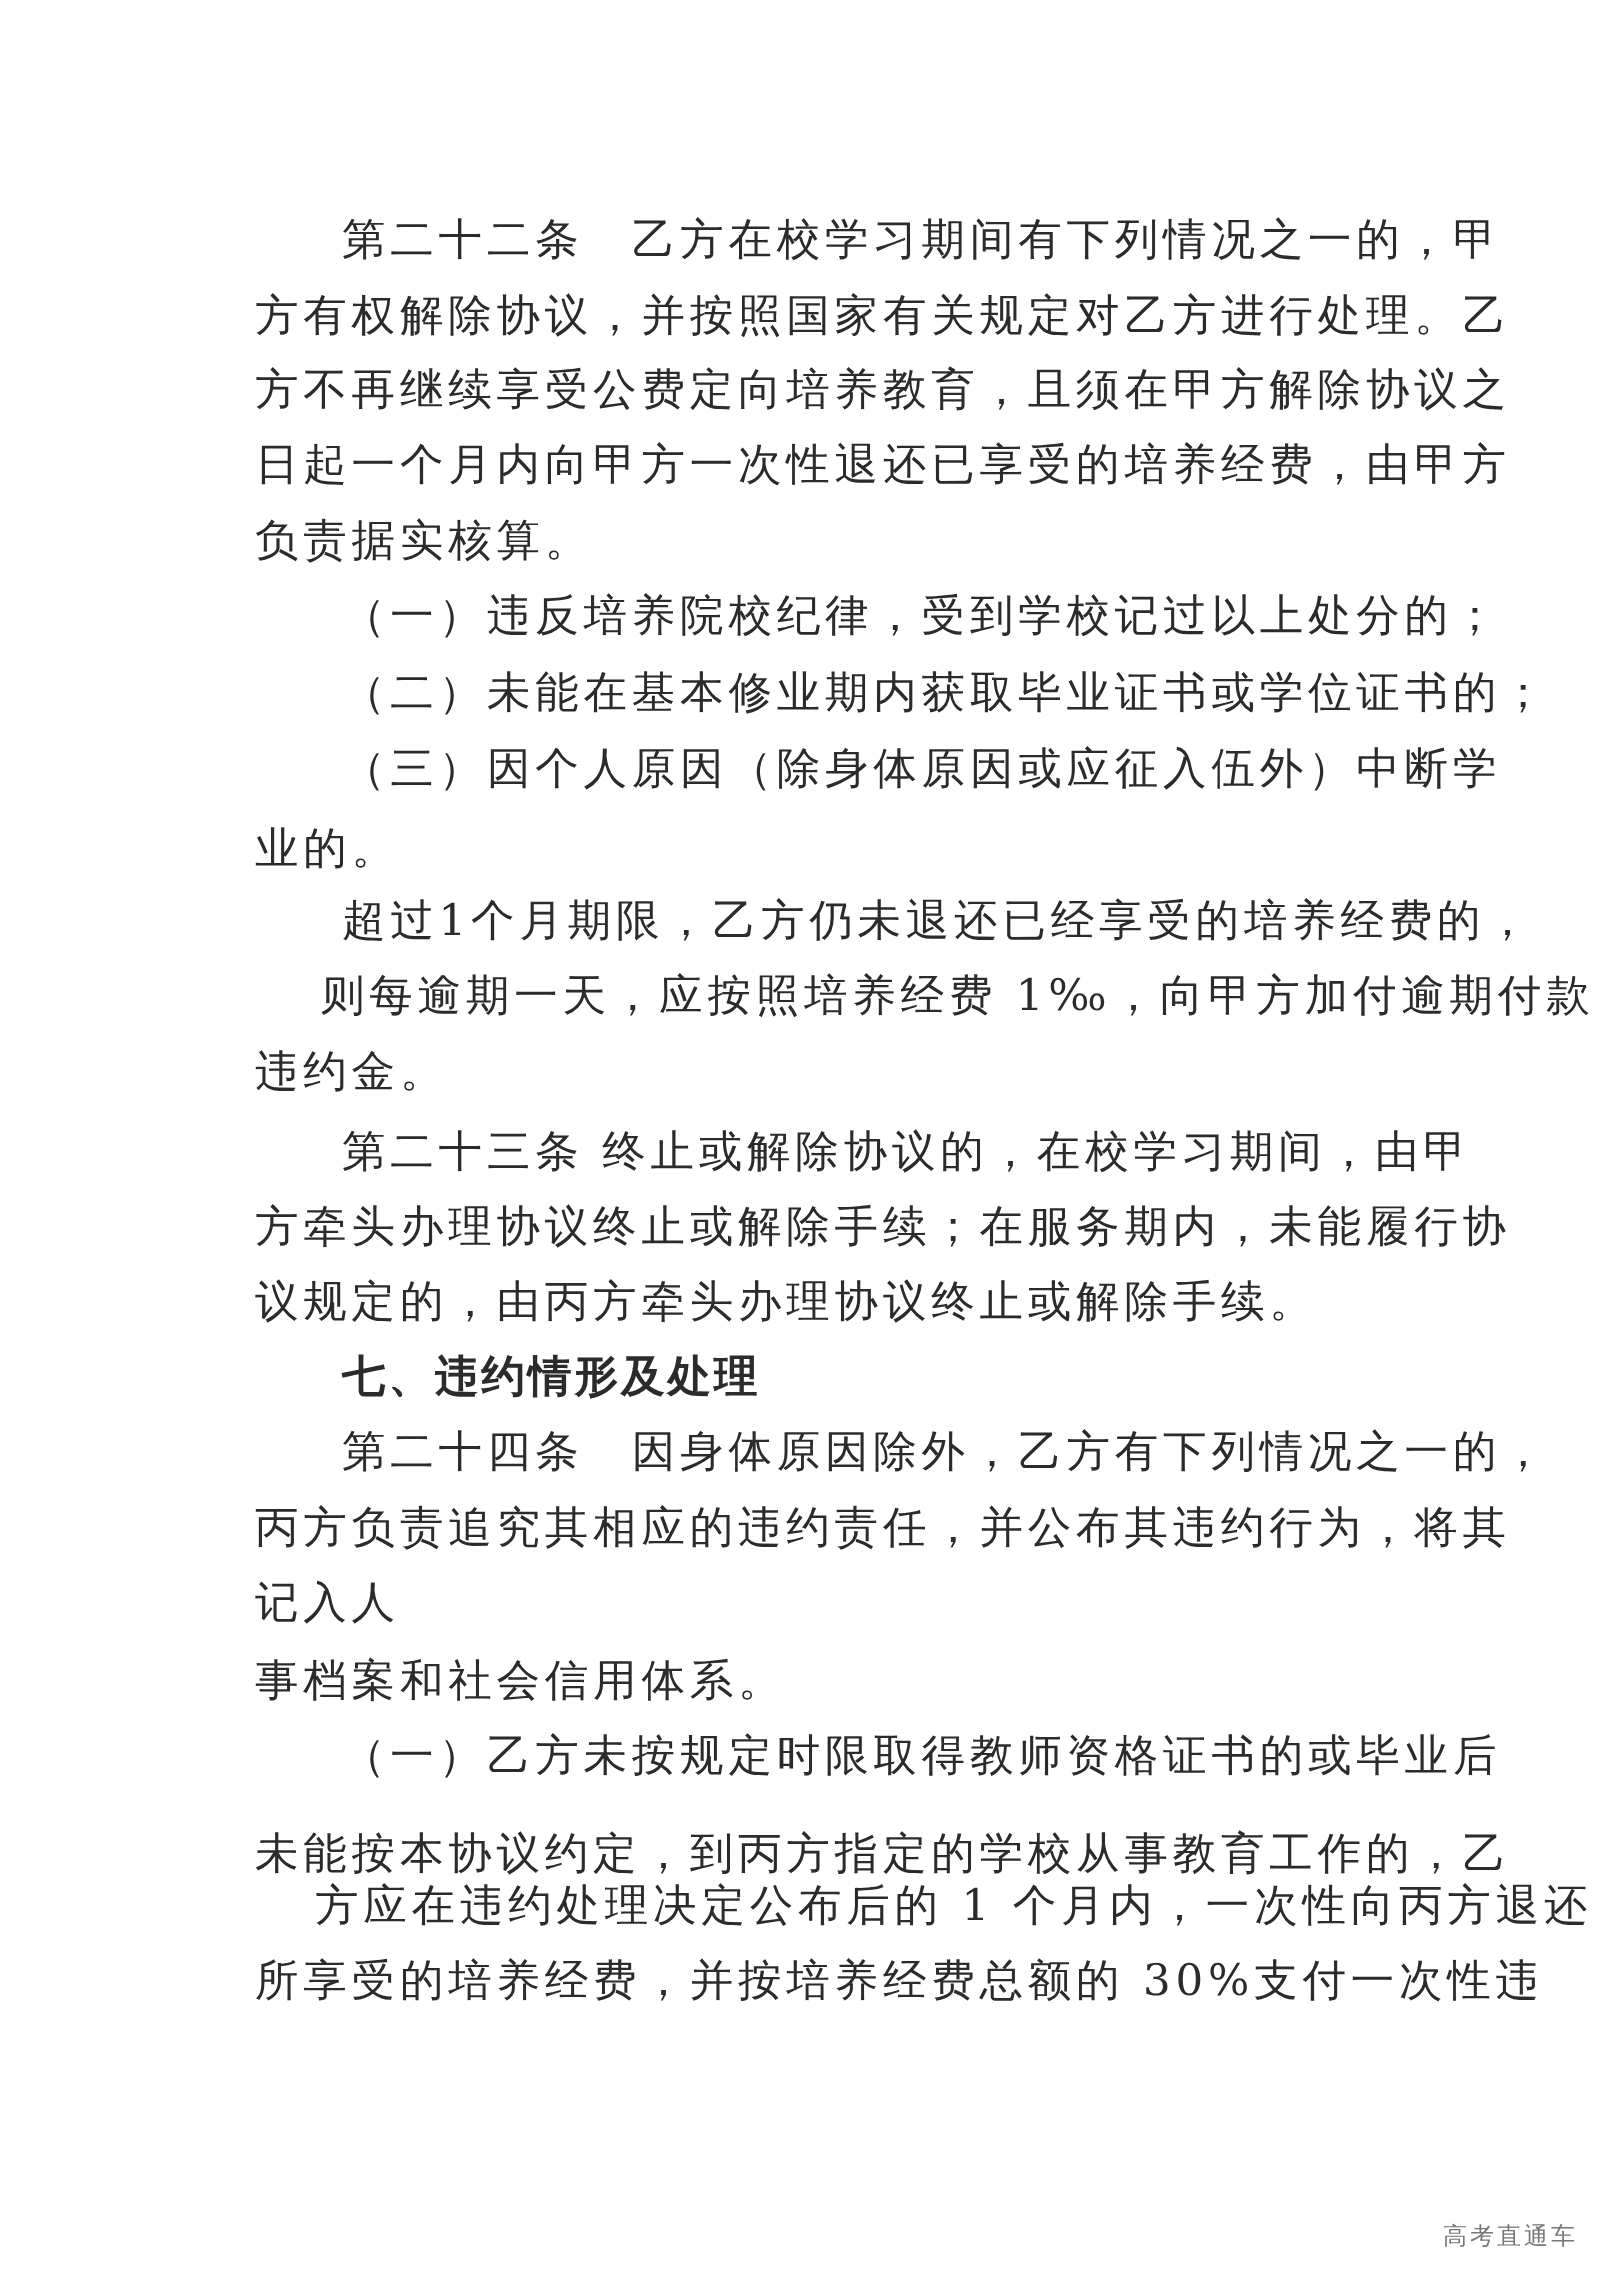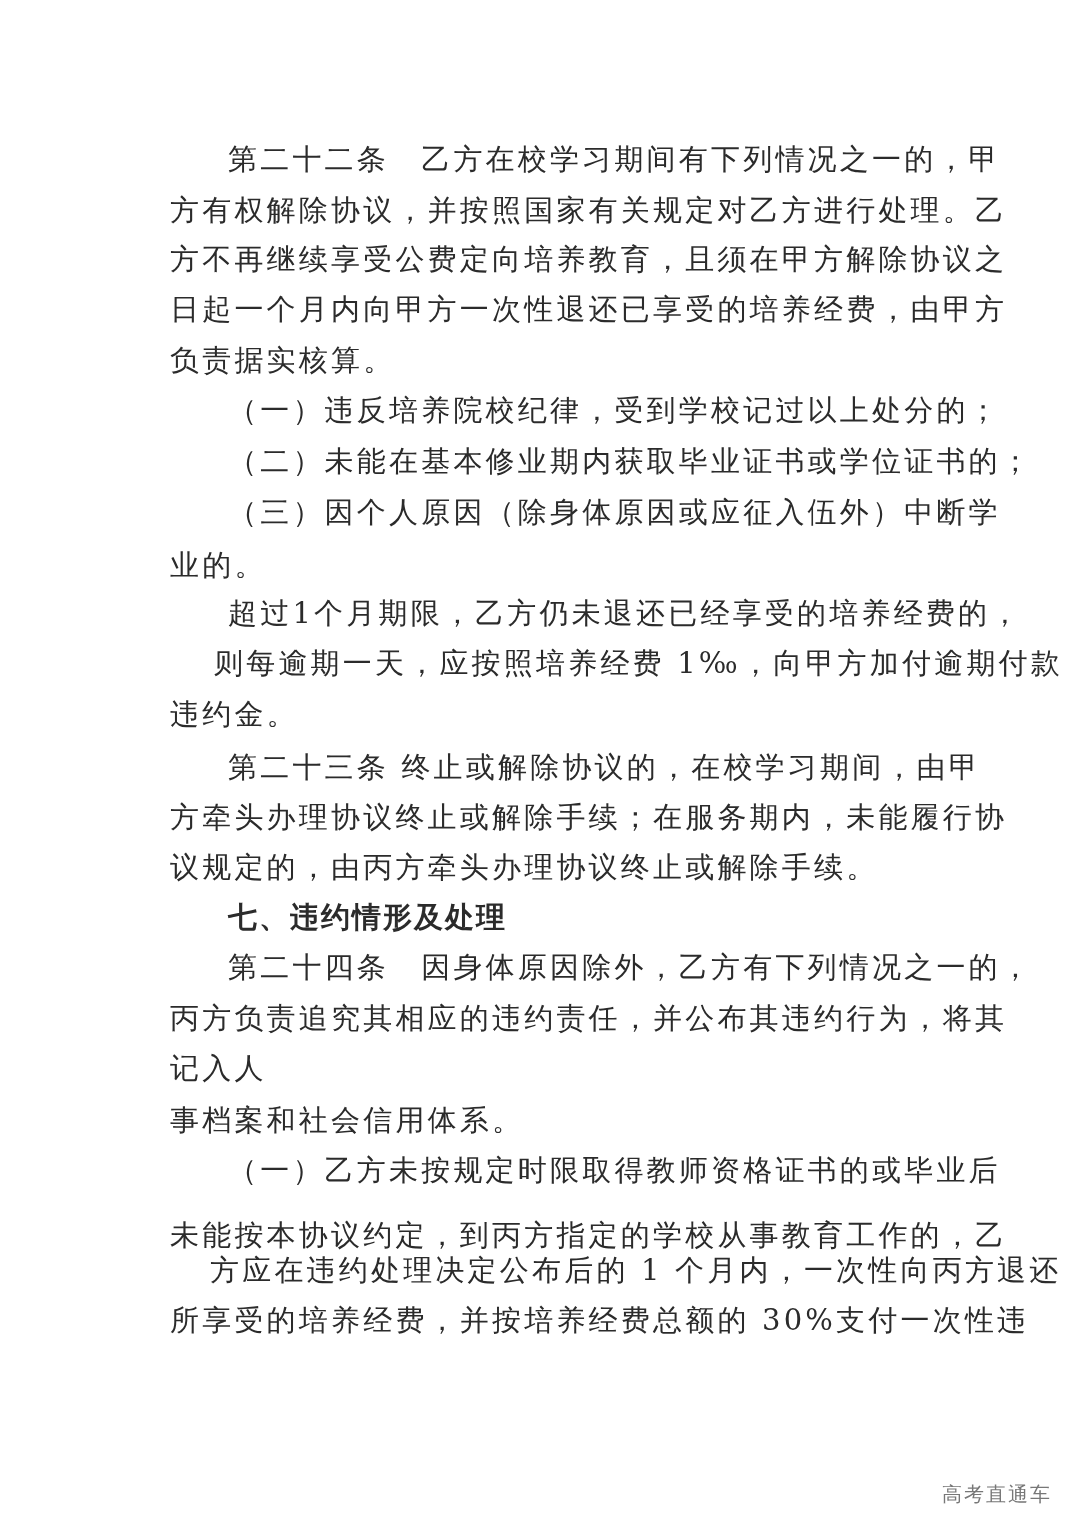--- a/index.html
+++ b/index.html
@@ -13,21 +13,21 @@
   .line {
     position: absolute; left: 170px; width: 760px;
     font-size: 29px; line-height: 40px; white-space: nowrap;
     letter-spacing: 3.2px; color: #2b2b2b;
   }
   .indent { left: 228px; }
   .heading { font-family: "DejaVu Sans", "Liberation Sans", sans-serif; font-weight: bold; letter-spacing: 2px; }
   .watermark {
     position: absolute; right: 28px; top: 1481px;
     font-family: "DejaVu Sans", "Liberation Sans", sans-serif;
-    font-size: 20px; color: #777; letter-spacing: 2px;
+    font-size: 16px; color: #777; letter-spacing: 2px;
   }
 </style>
 </head>
 <body>
 
 <div class="page" id="page">
     <div class="line indent" style="top: 139px;">第二十二条　乙方在校学习期间有下列情况之一的，甲</div>
     <div class="line" style="top: 190px;">方有权解除协议，并按照国家有关规定对乙方进行处理。乙</div>
     <div class="line" style="top: 239px;">方不再继续享受公费定向培养教育，且须在甲方解除协议之</div>
     <div class="line" style="top: 289px;">日起一个月内向甲方一次性退还已享受的培养经费，由甲方</div>

